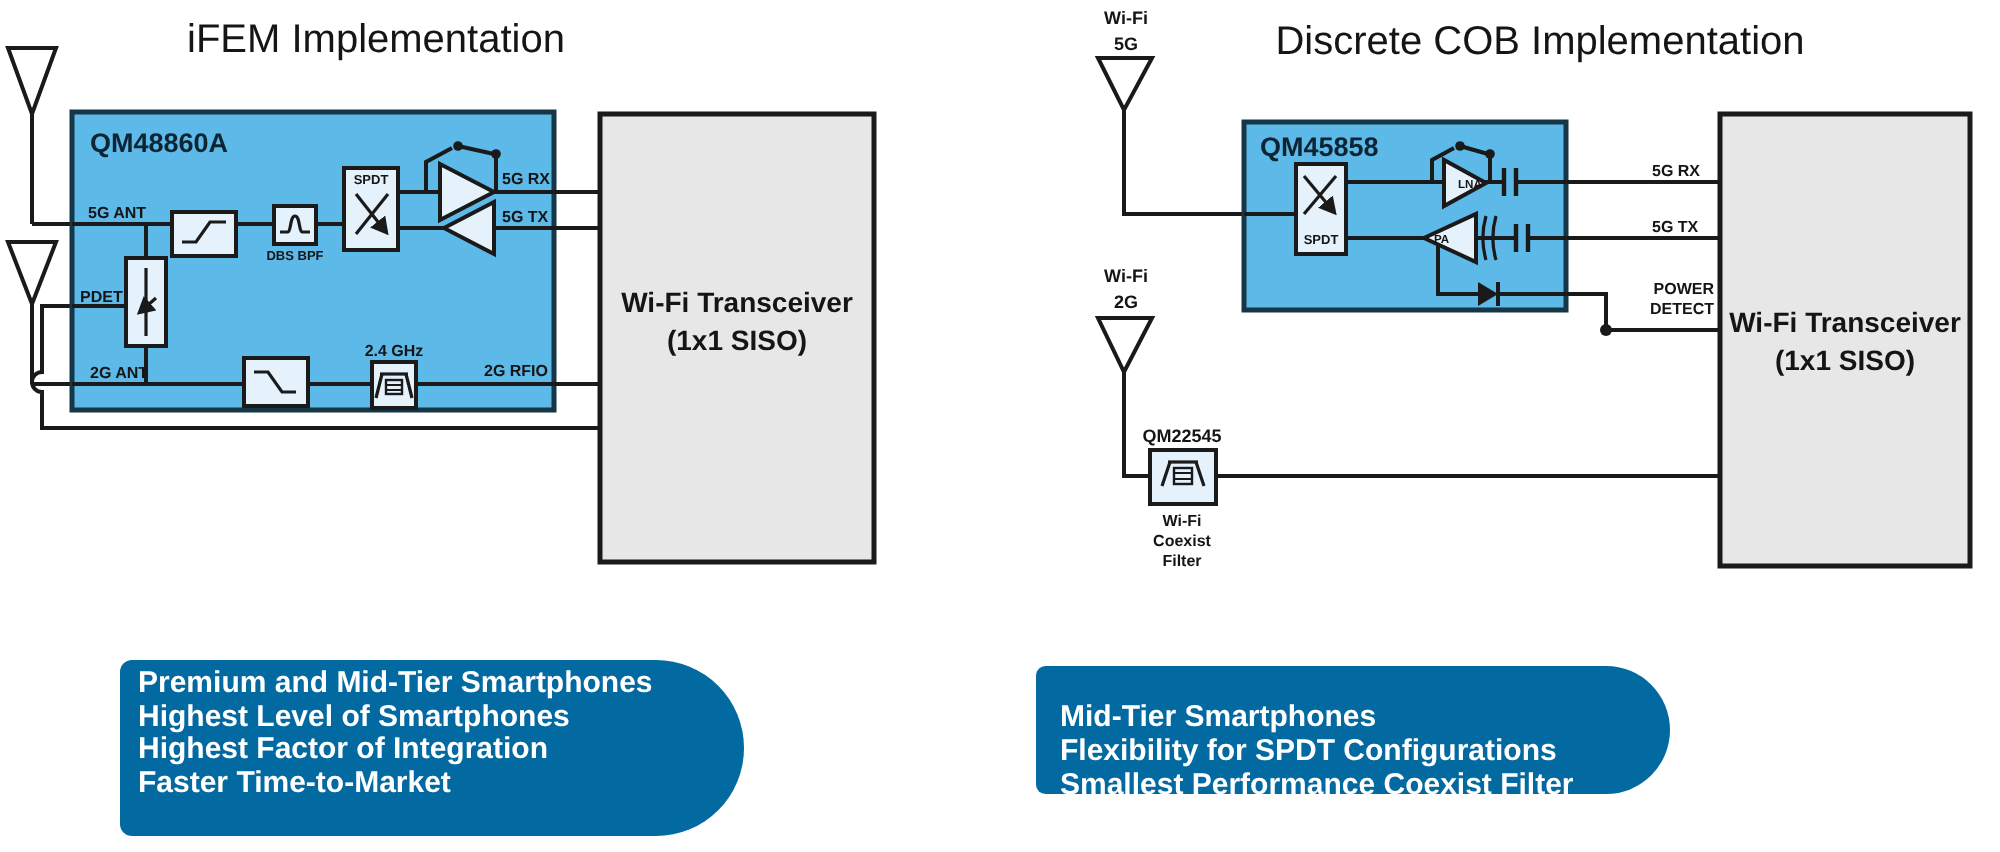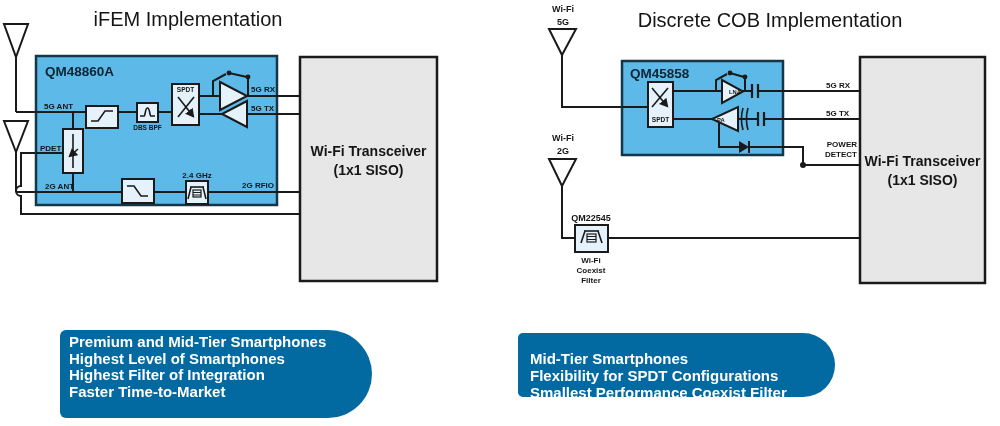--- a/index.html
+++ b/index.html
@@ -224,21 +224,21 @@
       <text class="t-box" x="922.5" y="166" text-anchor="middle">Wi-Fi Transceiver</text>
       <text class="t-box" x="922.5" y="185" text-anchor="middle">(1x1 SISO)</text>
     </g>
   </g>
 </svg>
 
 
 <div class="pill" id="pill-left">
   <div>Premium and Mid-Tier Smartphones</div>
   <div>Highest Level of Smartphones</div>
-  <div>Highest Filter of Integration</div>
+  <div>Highest Factor of Integration</div>
   <div>Faster Time-to-Market</div>
 </div>
 
 <div class="pill" id="pill-right">
   <div>Mid-Tier Smartphones</div>
   <div>Flexibility for SPDT Configurations</div>
   <div>Smallest Performance Coexist Filter</div>
 </div>
 
 </div>

